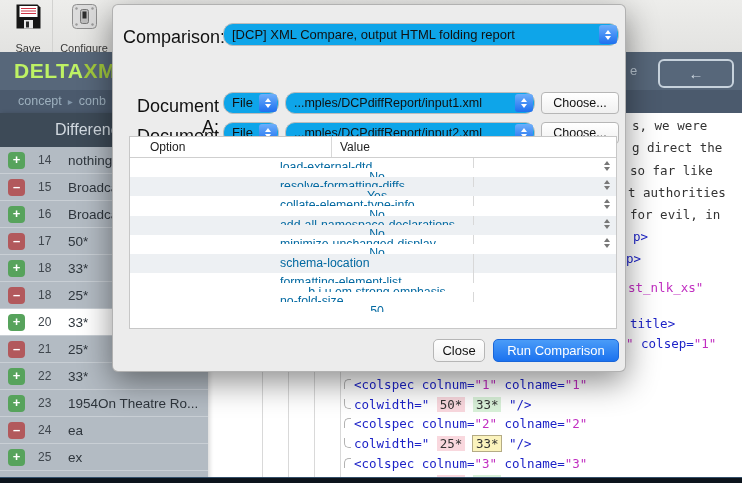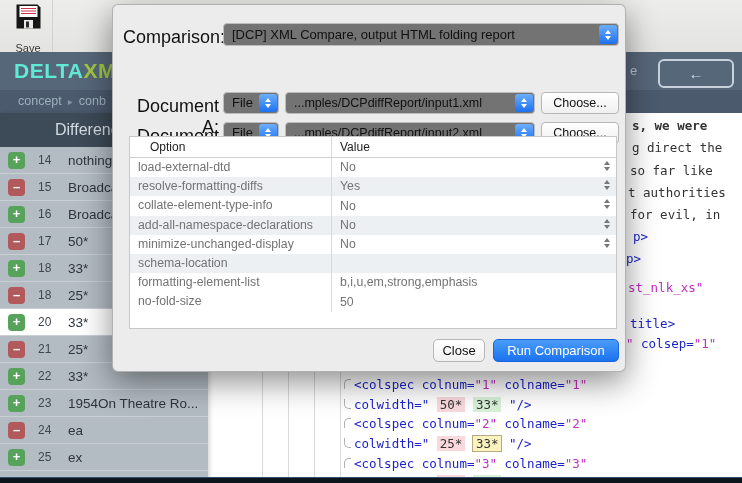--- a/index.html
+++ b/index.html
@@ -11,21 +11,21 @@
     background:linear-gradient(#ededeb,#e3e3e1);border-bottom:1px solid #c6c6c4;}
   .tool{position:absolute;top:3px;text-align:center;cursor:default;}
   .tool .tlabel{display:block;font-size:11px;color:#3a3a3a;margin-top:8px;}
   .tool-save{left:8px;width:40px;}
   .tool-config{left:58px;width:52px;}
   .tool-sep{position:absolute;left:52px;top:0;width:1px;height:52px;background:#d2d2d0;}
 
   
   .appheader{position:absolute;left:0;top:52px;width:742px;height:38px;background:#57677a;}
   .brand{position:absolute;left:14px;top:7px;font-size:21px;font-weight:bold;letter-spacing:.5px;}
-  .brand .b1{color:#5eead4;text-align:center;}
+  .brand .b1{color:#bef264;text-align:center;}
   .brand .b2{color:#a2c93e;}
   .edge-frag{position:absolute;left:630px;top:11px;font-size:13px;color:#b9c5d0;}
   .back-btn{position:absolute;right:8px;top:7px;width:76px;height:29px;background:transparent;
     border:2px solid #c7d2dc;border-radius:6px;color:#cfd9e2;font-size:15px;line-height:25px;
     text-align:center;padding:0;cursor:pointer;}
 
   
   .breadcrumb{position:absolute;left:0;top:90px;width:742px;height:23px;background:#4b5a6d;
     font-size:12.5px;color:#9db0be;line-height:22px;padding-left:18px;box-sizing:border-box;}
   .breadcrumb .sep{color:#8296a9;margin:0 6px;font-size:10px;}
@@ -62,41 +62,41 @@
   .rlab{margin-left:10px;font-size:13.5px;color:#2e353c;white-space:nowrap;overflow:hidden;}
 
   .bottombar{position:absolute;left:0;bottom:0;width:742px;height:5px;background:#0c141c;
     border-top:1px solid #33506b;z-index:6;}
 
   
   .dialog{position:absolute;left:112px;top:4px;width:514px;height:368px;background:#ececec;
     border-radius:6px;border:1px solid rgba(0,0,0,0.25);box-sizing:border-box;
     box-shadow:0 10px 32px rgba(0,0,0,0.45);z-index:10;font-size:13px;color:#111;}
   .dlabel{position:absolute;left:10px;width:96px;text-align:right;font-size:18px;color:#111;}
-  .msel{position:absolute;background:#737373;border:1px solid #bdbdbd;border-radius:4px;
+  .msel{position:absolute;background:#0ea5e9;border:1px solid #bdbdbd;border-radius:10px;
     box-sizing:border-box;cursor:pointer;}
   .msel .seltext{display:block;padding:0 22px 0 8px;white-space:nowrap;overflow:hidden;}
   .bstep{position:absolute;top:1px;right:1px;bottom:1px;width:18px;border-radius:3px;
     background:linear-gradient(#6caefb,#1e70ef);display:flex;flex-direction:column;
     align-items:center;justify-content:center;gap:2px;}
   .bstep .up{width:0;height:0;border-left:3.5px solid transparent;border-right:3.5px solid transparent;
     border-bottom:4.5px solid #fff;}
   .bstep .dn{width:0;height:0;border-left:3.5px solid transparent;border-right:3.5px solid transparent;
     border-top:4.5px solid #fff;}
   .mbtn{position:absolute;background:linear-gradient(#ffffff,#f0f0f0);border:1px solid #b6b6b6;
     border-radius:4px;font-size:12.5px;color:#111;text-align:center;cursor:pointer;
     font-family:"Liberation Sans",sans-serif;padding:0;}
 
   .opttable{position:absolute;left:16px;top:131px;width:488px;height:193px;background:#fff;
     border:1px solid #c7c7c7;box-sizing:border-box;overflow:hidden;}
   .thead{height:20px;border-bottom:1px solid #cfcfcf;display:flex;align-items:center;
     font-size:12px;color:#222;}
   .th-opt{width:202px;padding-left:20px;box-sizing:border-box;border-right:1px solid #d8d8d8;height:100%;line-height:20px;}
   .th-val{padding-left:8px;line-height:20px;}
-  .trow{height:19.2px;display:flex;align-items:flex-end;font-size:12.3px;color:#737373;position:relative;}
+  .trow{height:19.2px;display:flex;align-items:center;font-size:12.3px;color:#0369a1;position:relative;flex-direction:column;}
   .trow.shade{background:#edf0f3;}
   .tc-opt{width:202px;padding-left:8px;box-sizing:border-box;border-right:1px solid #d8d8d8;
     height:100%;line-height:19px;white-space:nowrap;overflow:hidden;}
   .tc-val{padding-left:8px;white-space:nowrap;overflow:hidden;line-height:19px;}
   .tstep{position:absolute;right:6px;top:3px;display:flex;flex-direction:column;gap:2px;cursor:pointer;}
   .tstep .u{width:0;height:0;border-left:3px solid transparent;border-right:3px solid transparent;
     border-bottom:4px solid #777;}
   .tstep .d{width:0;height:0;border-left:3px solid transparent;border-right:3px solid transparent;
     border-top:4px solid #777;}
 
@@ -116,20 +116,32 @@
       <svg width="27" height="27" viewBox="0 0 27 27">
         <path d="M1.5 1.5 H22.5 L25.5 4.5 V25.5 H1.5 Z" fill="#161616"></path>
         <rect x="4.5" y="3" width="18" height="11" fill="#ffffff"></rect>
         <path d="M6 5.5h15M6 8h15M6 10.5h15" stroke="#cc3344" stroke-width="1"></path>
         <rect x="9" y="17" width="9" height="8.5" fill="#e8e8e8"></rect>
         <rect x="11" y="18.5" width="3" height="6" fill="#2a2a2a"></rect>
       </svg>
       <span class="tlabel">Save</span>
     </div>
     <div class="tool-sep"></div>
+    <div class="tool tool-config">
+      <svg width="27" height="27" viewBox="0 0 27 27">
+        <rect x="1.5" y="1.5" width="24" height="24" rx="4" fill="#dcdcdc" stroke="#8f8f8f"></rect>
+        <circle cx="5.5" cy="5.5" r="1.2" fill="#9a9a9a"></circle>
+          <circle cx="21.5" cy="5.5" r="1.2" fill="#9a9a9a"></circle>
+        <circle cx="5.5" cy="21.5" r="1.2" fill="#9a9a9a"></circle>
+          <circle cx="21.5" cy="21.5" r="1.2" fill="#9a9a9a"></circle>
+        <rect x="9.5" y="6.5" width="8" height="14" rx="2" fill="#bdbdbd" stroke="#777"></rect>
+        <rect x="11.5" y="8.5" width="4" height="7" fill="#2e2e2e"></rect>
+      </svg>
+      <span class="tlabel">Configure</span>
+    </div>
   </div>
 
   <div class="appheader">
     <div class="brand">
       <span class="b1">DELTA</span><span class="b2">XML</span>
     </div>
     <span class="edge-frag">e</span>
     <button class="back-btn">
       <span>←</span>
     </button>
@@ -138,21 +150,21 @@
   <div class="breadcrumb">
     <span>concept</span><span class="sep">▸</span><span>conb</span>
   </div>
 
   <div class="content">
     <div id="code-layer" style="position:absolute;left:0;top:0;width:742px;height:370px;">
         <div class="guide" style="left: 262px;"></div>
         <div class="guide" style="left: 288px;"></div>
         <div class="guide" style="left: 314px;"></div>
         <div class="guide" style="left: 340px;"></div>
-        <div class="cl" style="top: 5px; left: 632px; font-weight: bold;"><span class="sg-t">s, we were</span></div>
+        <div class="cl" style="top: 5px; left: 632px;"><span class="sg-t">s, we were</span></div>
         <div class="cl" style="top: 27px; left: 632px;"><span class="sg-t">g direct the</span></div>
         <div class="cl" style="top: 50px; left: 630px;"><span class="sg-t">so far like</span></div>
         <div class="cl" style="top: 72px; left: 628px;"><span class="sg-t">t authorities</span></div>
         <div class="cl" style="top: 94px; left: 630px;"><span class="sg-t">for evil, in</span></div>
         <div class="cl" style="top: 116px; left: 633px;"><span class="sg-g">p&gt;</span></div>
         <div class="cl" style="top: 138px; left: 626px;"><span class="sg-g">p&gt;</span></div>
         <div class="cl" style="top: 167px; left: 628px;"><span class="sg-v">st_nlk_xs"</span></div>
         <div class="cl" style="top: 203px; left: 630px;"><span class="sg-g">title&gt;</span></div>
         <div class="cl" style="top: 223px; left: 626px;"><span class="sg-v">" </span><span class="sg-g">colsep=</span><span class="sg-v">"1"</span></div>
         <div class="cl" style="top: 264px; left: 344px;"><span class="fm fm-t"></span><span class="sg-g">&lt;colspec</span><span class="sg-t"> </span><span class="sg-g">colnum=</span><span class="sg-v">"1"</span><span class="sg-t"> </span><span class="sg-g">colname=</span><span class="sg-v">"1"</span></div>

